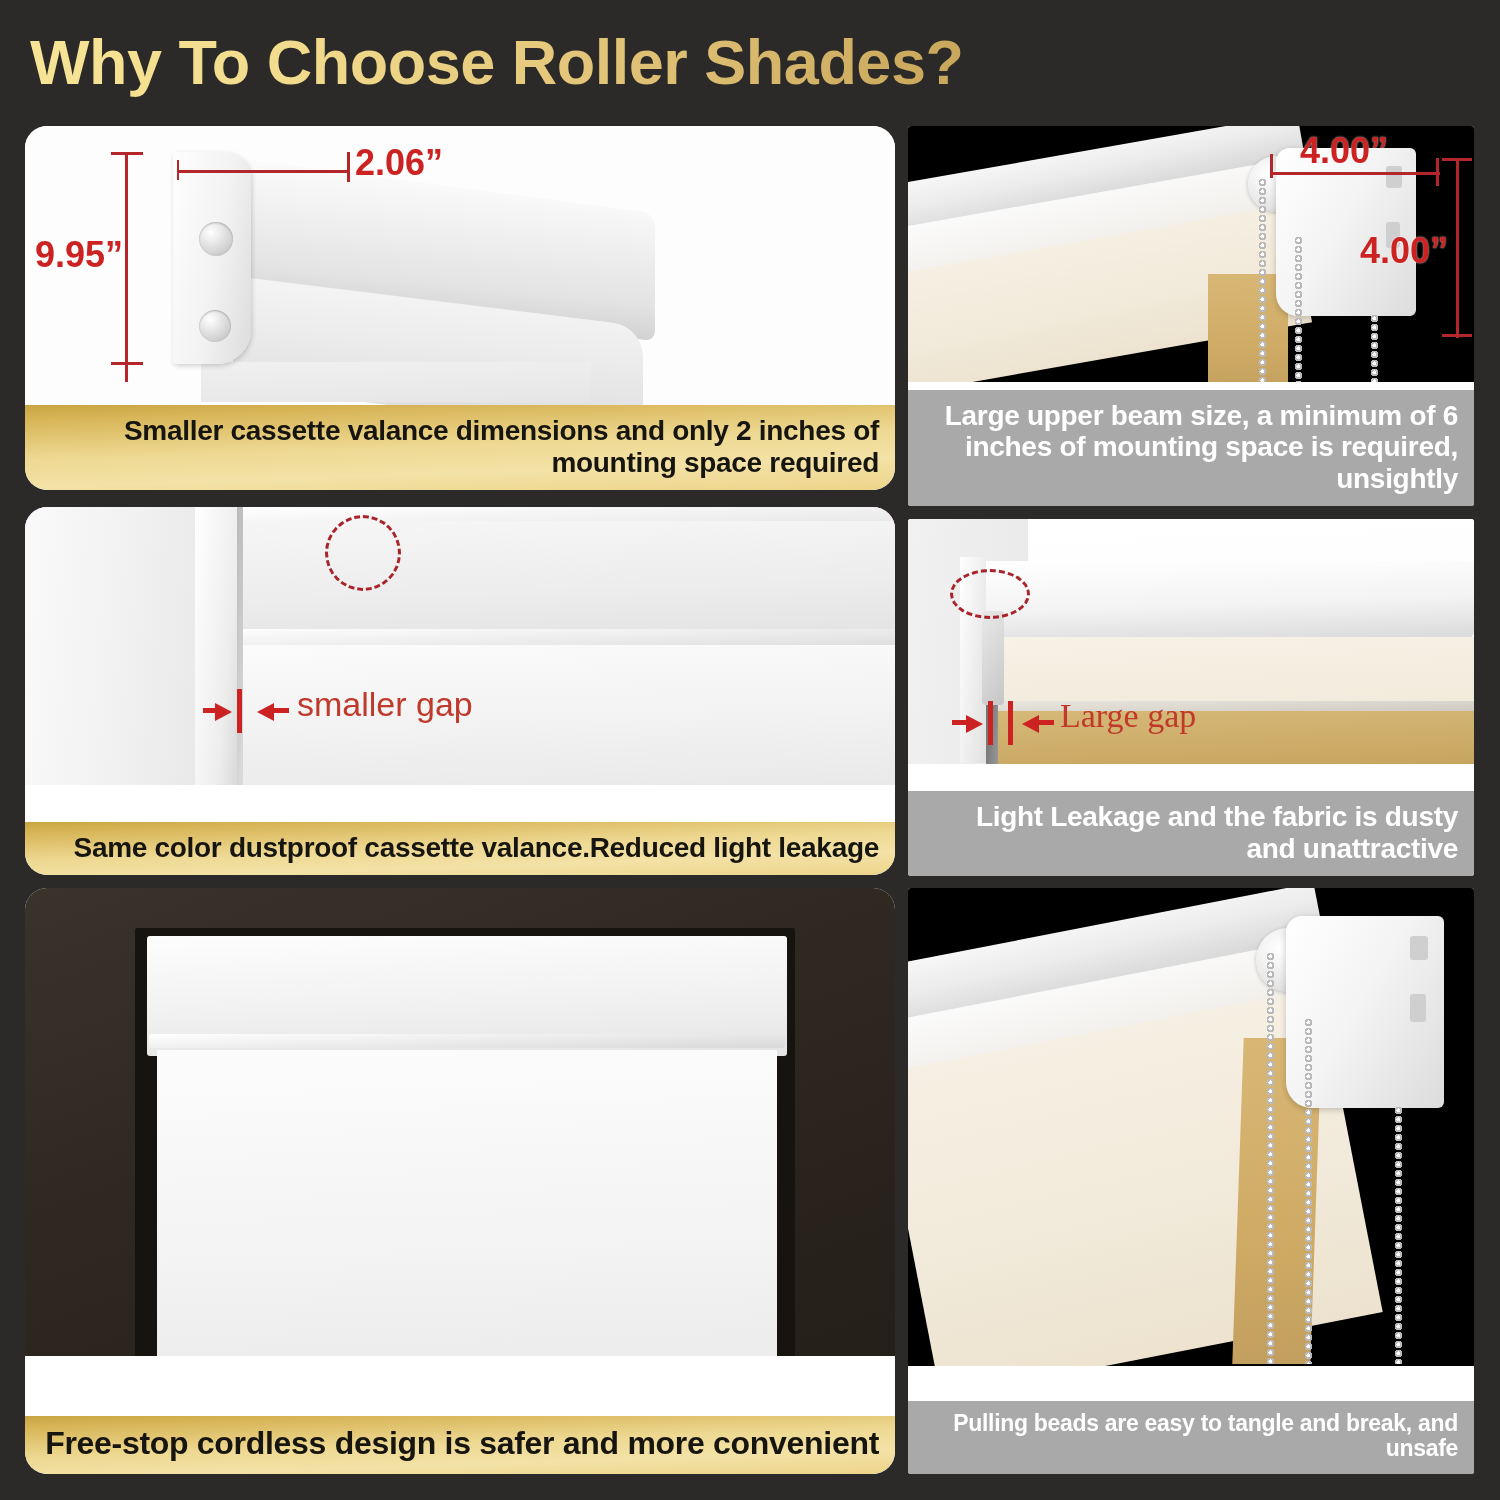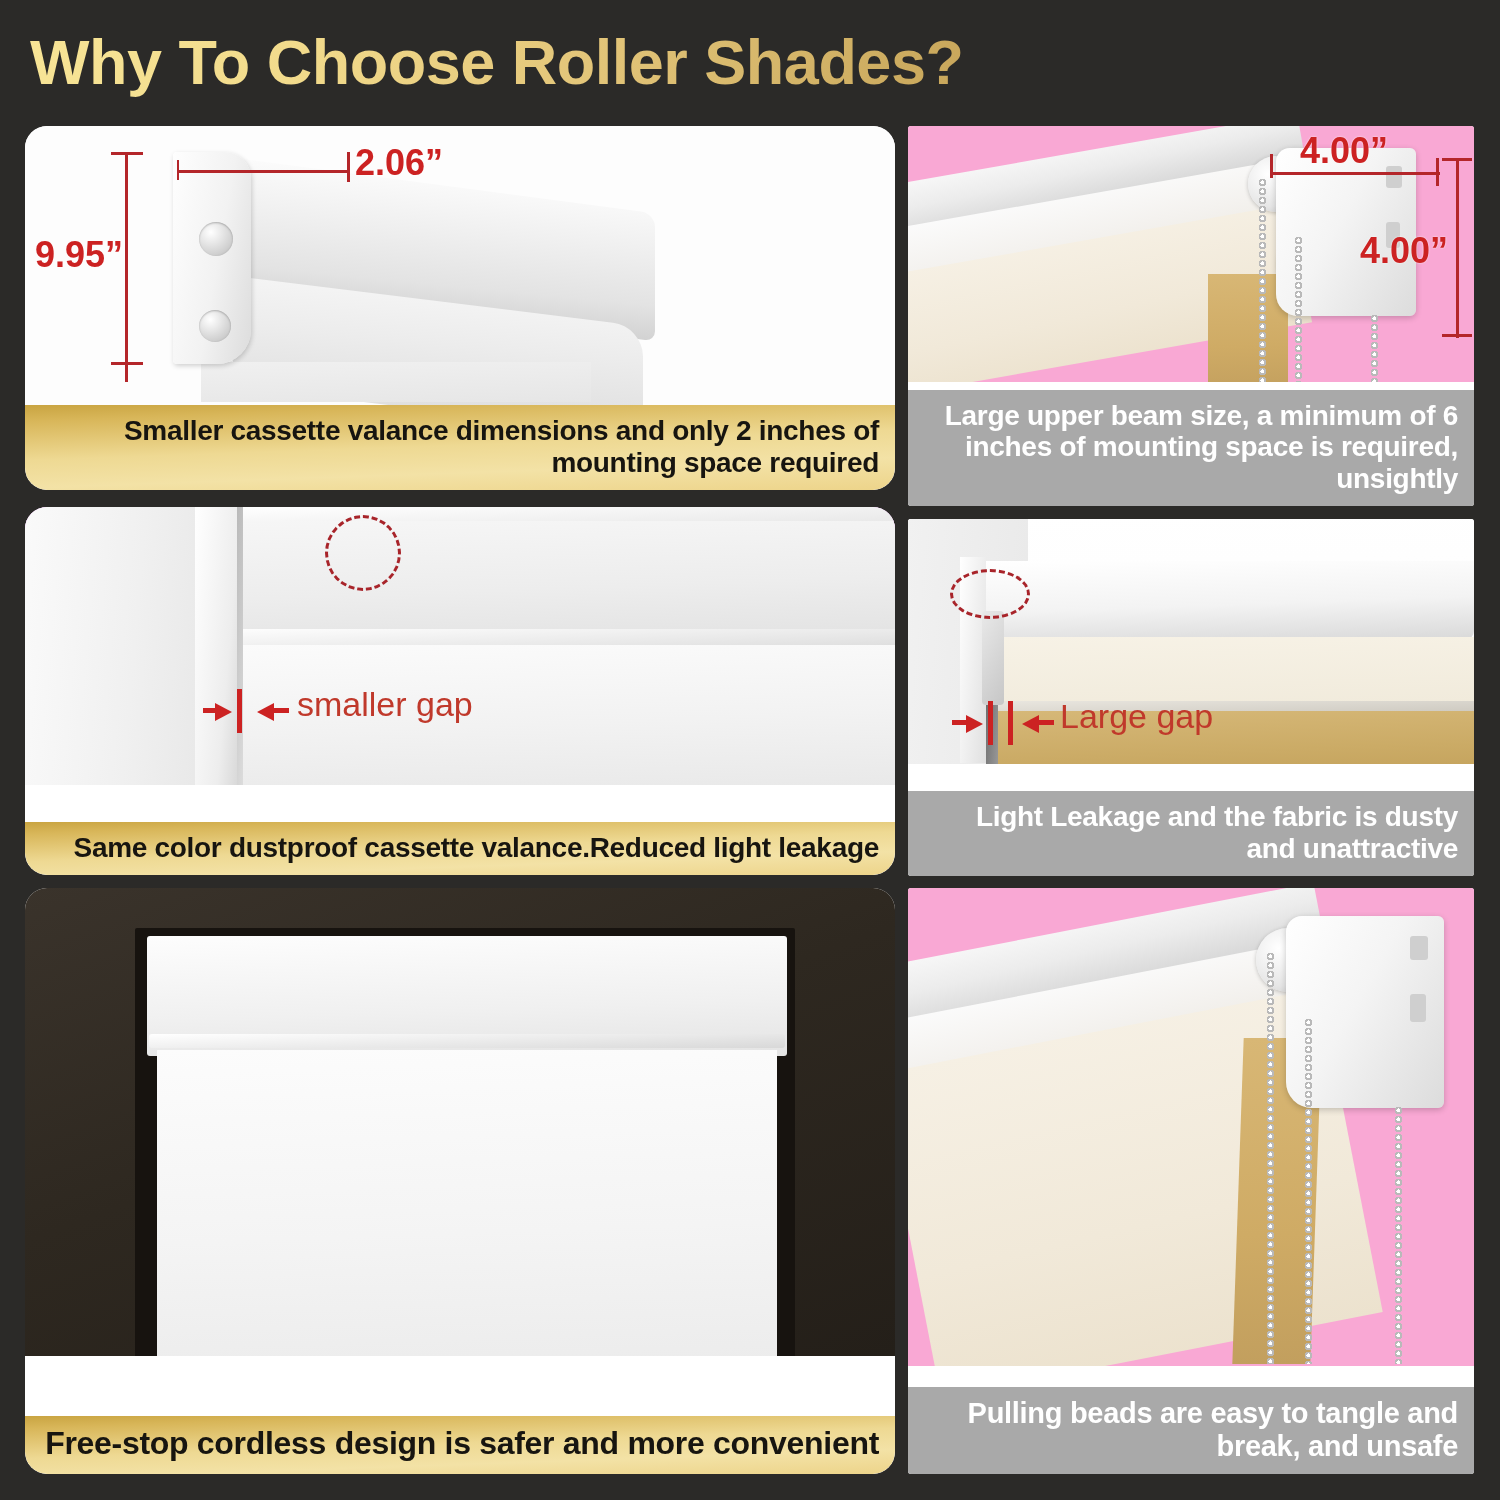--- a/index.html
+++ b/index.html
@@ -79,30 +79,30 @@
   #p1 { left: 25px;  top: 126px;  width: 870px;  height: 364px; }
   #p2 { left: 908px; top: 126px;  width: 566px;  height: 380px; }
   #p3 { left: 25px;  top: 507px;  width: 870px;  height: 368px; }
   #p4 { left: 908px; top: 519px;  width: 566px;  height: 357px; }
   #p5 { left: 25px;  top: 888px;  width: 870px;  height: 586px; }
   #p6 { left: 908px; top: 888px;  width: 566px;  height: 586px; }
 
   #p1 .photo { height: 332px; }
   #p2 .photo { height: 256px; }
   #p3 .photo { height: 278px; }
-  #p4 .photo { height: 245px; }
+  #p4 .photo { height: 245px; font-family: Liberation Serif, serif; }
   #p5 .photo { height: 468px; }
   #p6 .photo { height: 478px; }
 
   #p1 .caption { font-size: 28px; }
   #p2 .caption { font-size: 28px; }
   #p3 .caption { font-size: 28px; }
   #p4 .caption { font-size: 28px; }
   #p5 .caption { font-size: 32px; }
-  #p6 .caption { font-size: 29px; margin-top: 29px; }
+  #p6 .caption { font-size: 23px; margin-top: 29px; }
 
   
   .scene { position: absolute; inset: 0; }
 
   .linen {
     background-image:
       repeating-linear-gradient(90deg, rgba(150,150,150,.16) 0 1px, rgba(255,255,255,0) 1px 4px),
       repeating-linear-gradient(0deg, rgba(140,140,140,.10) 0 1px, rgba(255,255,255,0) 1px 5px);
   }
   .brushed {
@@ -166,21 +166,21 @@
     background: linear-gradient(178deg, #f4f4f4 0%, #ececec 40%, #dedede 100%);
     transform: skewY(7deg); transform-origin: left top;
     border-radius: 3px 30px 16px 3px;
   }
   .p1-drop {
     position: absolute; left: 176px; top: 236px; width: 390px; height: 40px;
     background: linear-gradient(178deg, #f0f0f0, #e6e6e6);
   }
 
   
-  .beam-wrap { position: absolute; inset: 0; background: #f9a8d4; }
+  .beam-wrap { position: absolute; inset: 0; background: #000000; }
   .beam-bar {
     position: absolute;
     background: linear-gradient(178deg, #f7f7f7 0%, #ececec 40%, #d8d8d8 85%, #cfcfcf 100%);
   }
   .fabric-white {
     position: absolute;
     background: linear-gradient(178deg, #fbfbfb 0%, #f4f2ef 60%, #efece6 100%);
   }
   .fabric-cream {
     position: absolute;

